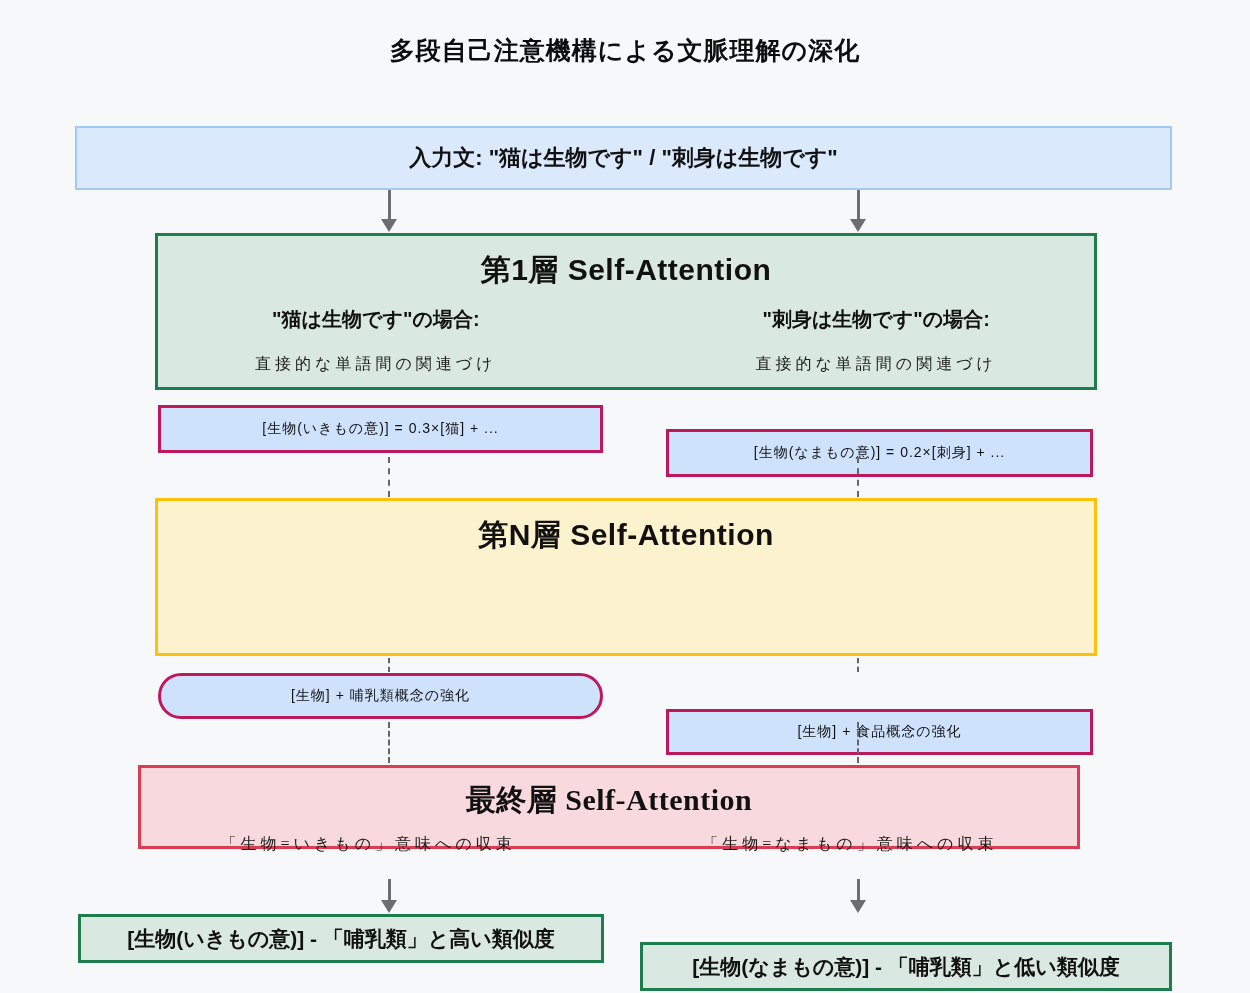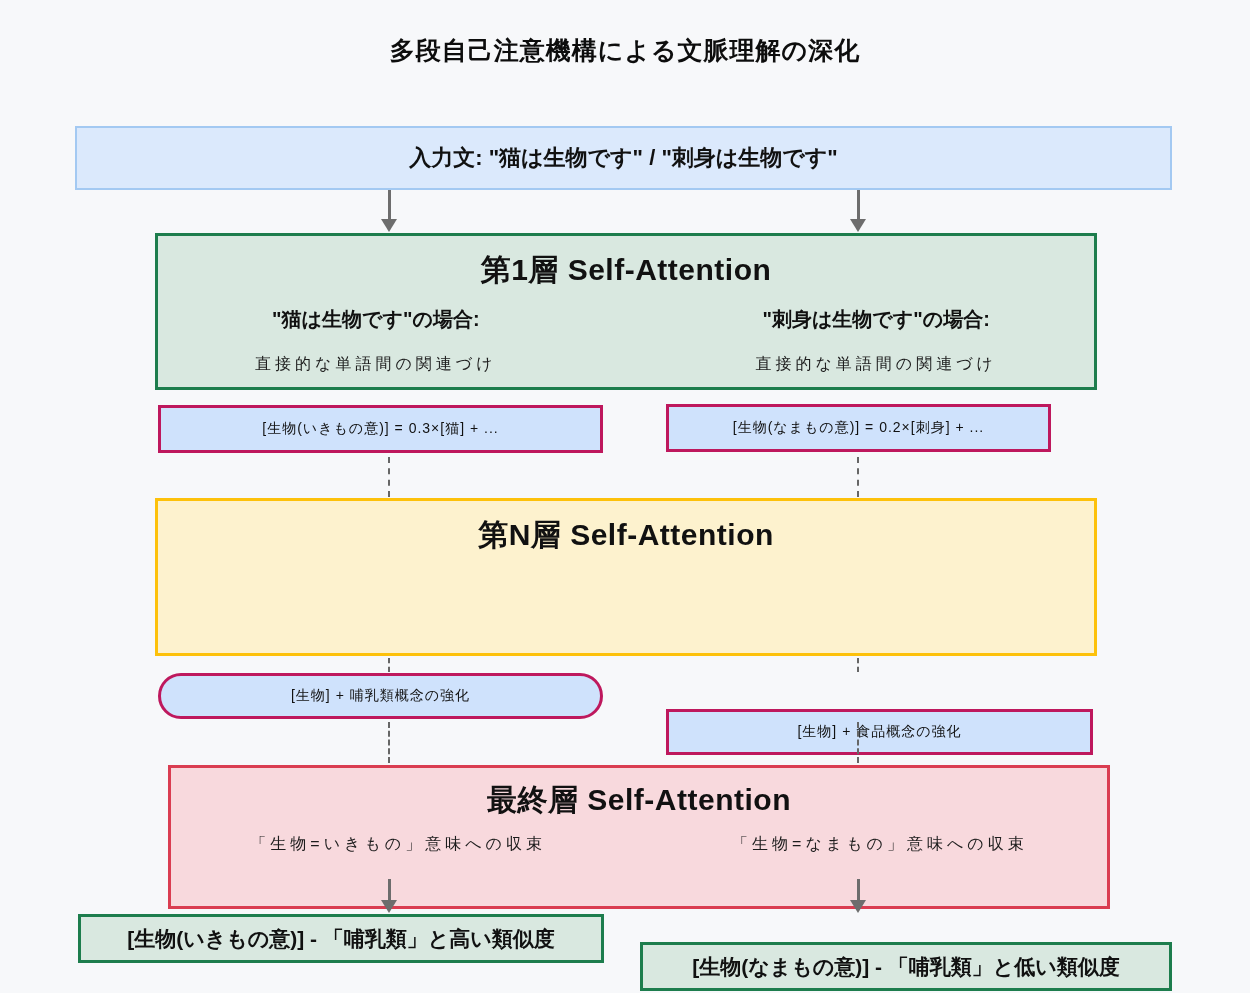--- a/index.html
+++ b/index.html
@@ -121,21 +121,21 @@
       <div class="col">
         <div class="case-line">"刺身は生物です"の場合:</div>
         <div class="thin-line">直接的な単語間の関連づけ</div>
       </div>
     </div>
   </div>
 
   <div class="formula-box" style="left:158px; top:405px; width:445px; height:48px;">
     <span>[生物(いきもの意)] = 0.3×[猫] + ...</span>
   </div>
-  <div class="formula-box" style="left:666px; top:404px; width:385px; height:48px;">
+  <div class="formula-box" style="left:666px; top:429px; width:427px; height:48px;">
     <span>[生物(なまもの意)] = 0.2×[刺身] + ...</span>
   </div>
 
   <div class="dash-line" style="left:388px; top:457px; height:40px;"></div>
   <div class="dash-line" style="left:857px; top:457px; height:40px;"></div>
 
   <div class="layer-box layer-yellow" style="left:155px; top:498px; width:942px; height:158px;">
     <div class="layer-title">第N層 Self-Attention</div>
   </div>
 
@@ -145,21 +145,21 @@
   <div class="formula-box" style="left:158px; top:673px; width:445px; height:46px;border-radius:23px;">
     <span>[生物] + 哺乳類概念の強化</span>
   </div>
   <div class="formula-box" style="left:666px; top:709px; width:427px; height:46px;">
     <span>[生物] + 食品概念の強化</span>
   </div>
 
   <div class="dash-line" style="left:388px; top:722px; height:41px;"></div>
   <div class="dash-line" style="left:857px; top:722px; height:41px;"></div>
 
-  <div class="layer-box layer-red" style="left:168px; top:765px; width:942px; height:144px;">
+  <div class="layer-box layer-red" style="left:138px; top:765px; width:942px; height:84px;font-family:Liberation Serif, serif;">
     <div class="layer-title" style="margin-top:12px;">最終層 Self-Attention</div>
     <div class="cols cols-wide" style="margin-top:13px;">
       <div class="col">
         <div class="thin-line">「生物=いきもの」意味への収束</div>
       </div>
       <div class="col">
         <div class="thin-line">「生物=なまもの」意味への収束</div>
       </div>
     </div>
   </div>

